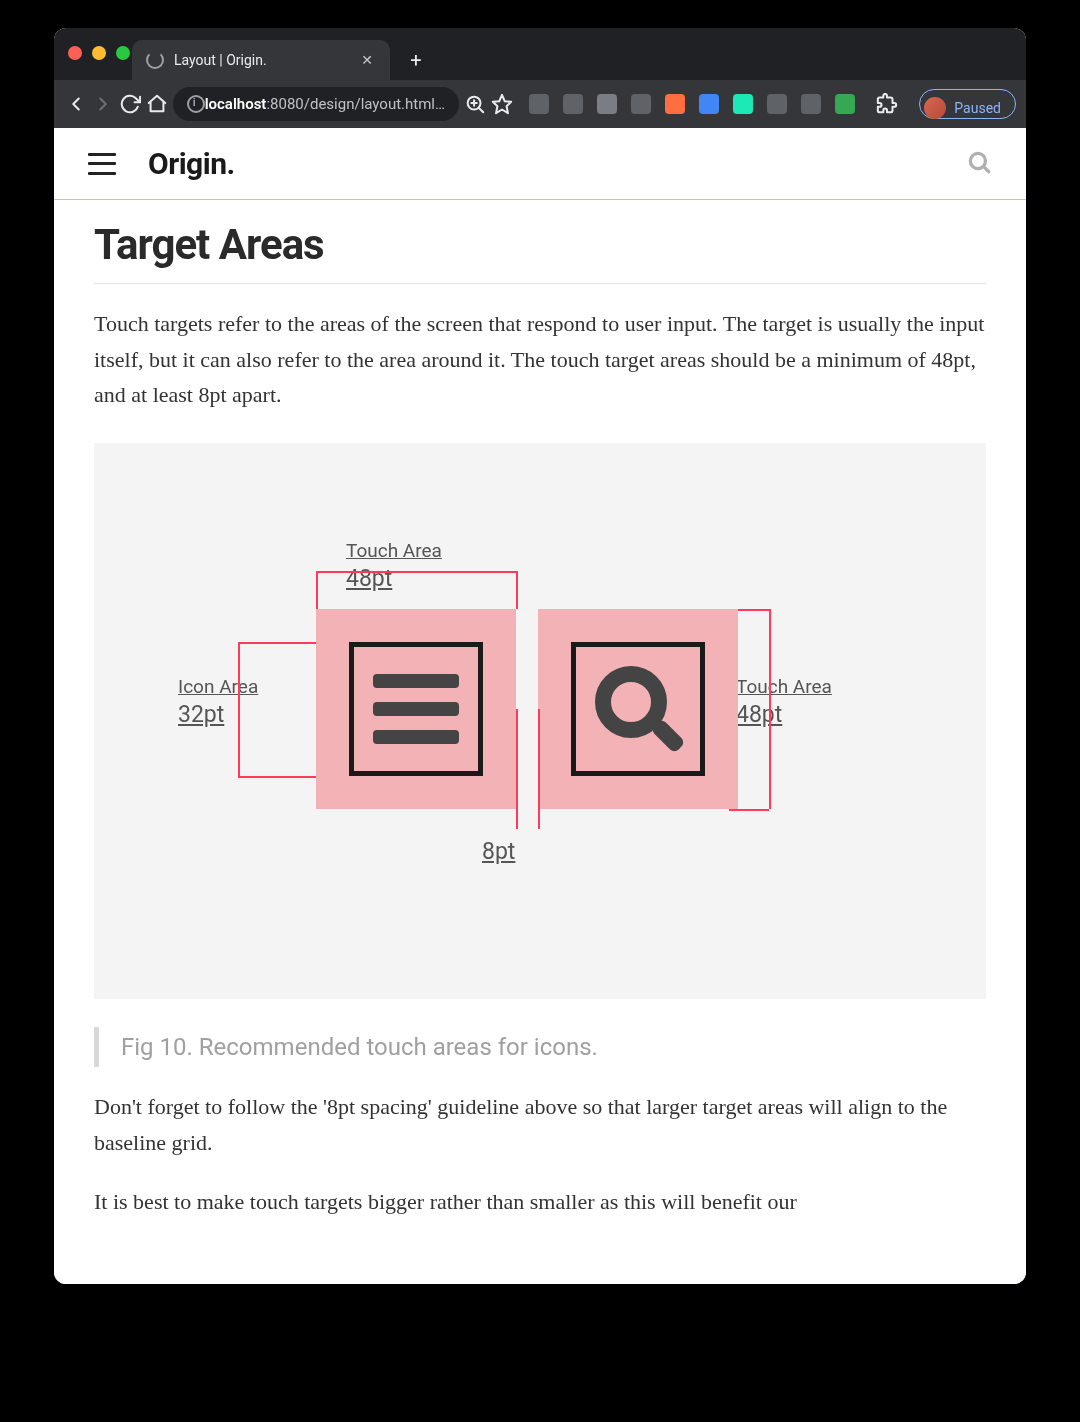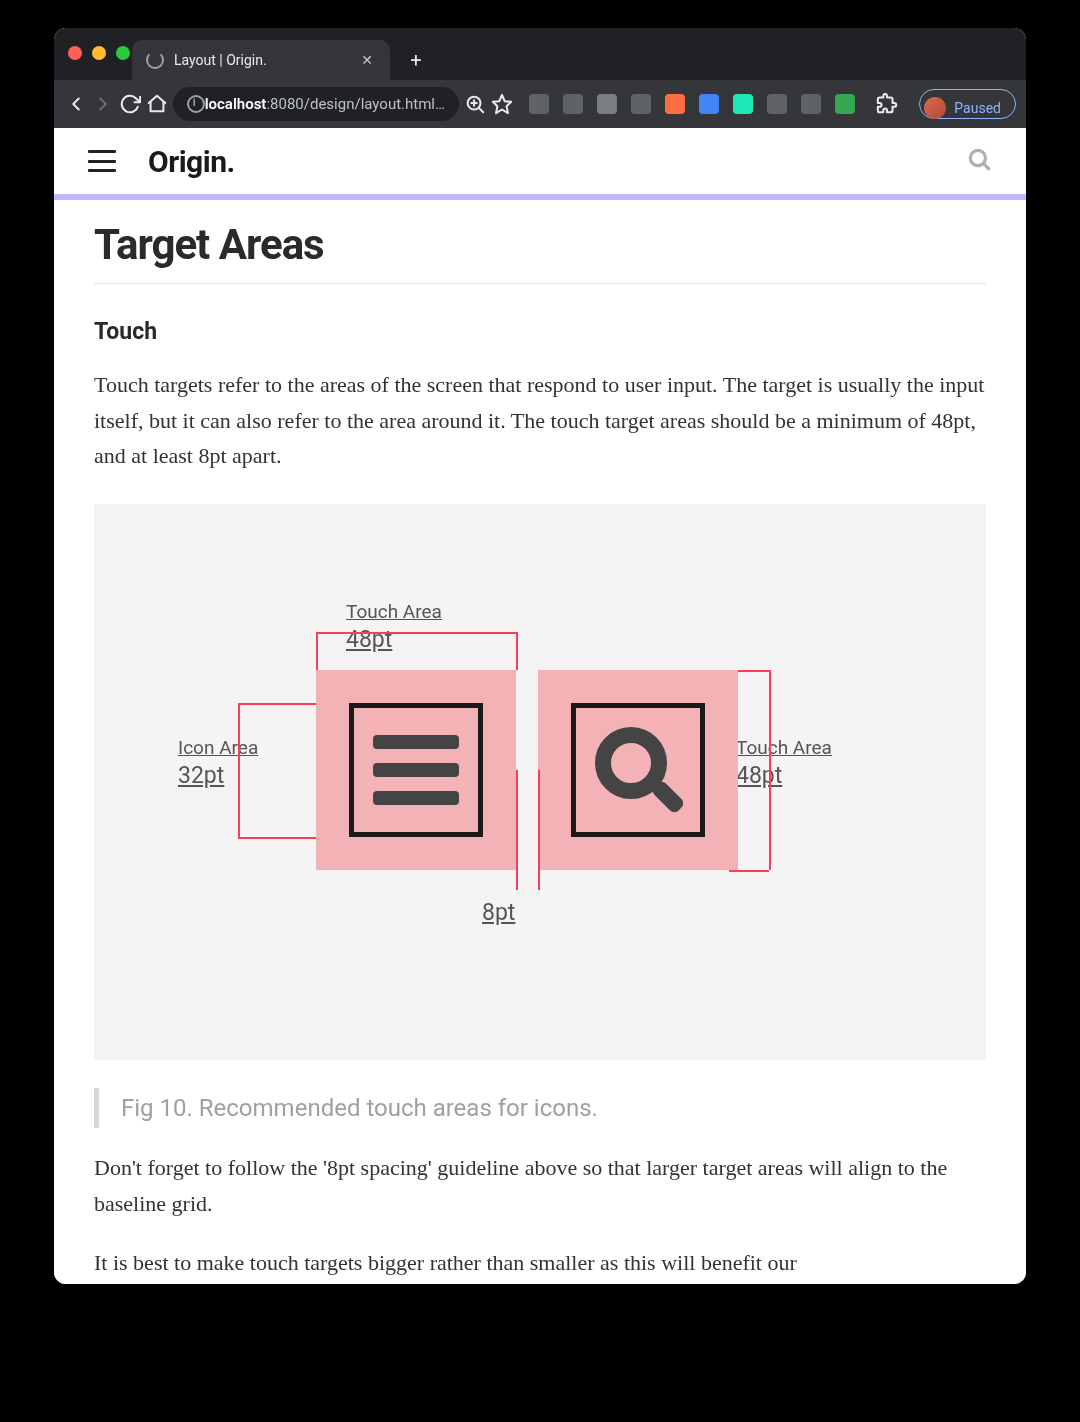--- a/index.html
+++ b/index.html
@@ -25,21 +25,21 @@
   .addr .url b { color:#fff; font-weight:600; }
   .ext-row { display:flex; align-items:center; gap:14px; margin-left:12px; flex:1; justify-content:flex-start;}
   .ext { width:20px; height:20px; background:#7a7d82; border-radius:4px; }
   .ext.orange{background:#ff6e40;} .ext.blue{background:#4285f4;} .ext.teal{background:#1de9b6;} .ext.grey{background:#5f6368;} .ext.green{background:#34a853;}
   .paused { display:flex; align-items:center; gap:8px; height:30px; padding:8px 14px 0 4px; border:1px solid #8ab4f8; border-radius:16px; color:#8ab4f8; font-size:14px; margin-left:auto;}
   .paused .avatar{width:22px;height:22px;border-radius:50%;background:linear-gradient(135deg,#d96750,#b54a39);}
   svg.icon{width:22px;height:22px;stroke:currentColor;fill:none;stroke-width:2.2;stroke-linecap:round;stroke-linejoin:round;}
 
   
   .page { background:#fff; height:calc(100% - 100px); overflow:hidden;}
-  .site-header{ height:72px; border-bottom:6px solid #c4b5fd; display:flex; align-items:center; padding:0 34px;}
+  .site-header{ height:72px; border-bottom:1px solid #c4b5fd; display:flex; align-items:center; padding:0 34px;}
   .hamburger { width:28px; height:22px; display:flex; flex-direction:column; justify-content:space-between; cursor:pointer;}
   .hamburger span{height:3px; background:#222; border-radius:1px;}
   .site-title{ font-size:30px; font-weight:700; color:#1a1a1a; margin-left:32px; letter-spacing:-.5px;}
   .site-search{ margin-left:auto; color:#aaa;}
   .content{ padding:20px 40px 0 40px;}
   h1.section{ font-size:42px; font-weight:700; color:#2a2a2a; padding-bottom:14px; border-bottom:1px solid #e5e5e5; letter-spacing:-1px;}
   h2.sub{ font-size:23px; font-weight:700; color:#2a2a2a; margin-top:34px;}
   p.body{ font-size:22px; line-height:1.62; color:#333; margin-top:22px;font-family:Liberation Serif, serif;}
   .figure{ background:#f4f4f4; margin-top:30px; height:556px; position:relative;}
   .caption{ margin-top:28px; border-left:5px solid #d8d8d8; padding:6px 0 6px 22px; font-size:24px; color:#a0a0a0;}
@@ -152,21 +152,20 @@
       <div class="site-search">
         <svg class="icon" viewBox="0 0 24 24" style="width:26px;height:26px;stroke:#b0b0b0;stroke-width:3">
             <circle cx="11" cy="11" r="7"></circle>
             <line x1="21" y1="21" x2="16.5" y2="16.5"></line>
           </svg>
       </div>
     </div>
 
     <div class="content">
       <h1 class="section">Target Areas</h1>
-      <h2 class="sub">Touch</h2>
       <p class="body">Touch targets refer to the areas of the screen that respond to user input. The target is usually the input itself, but it can also refer to the area around it. The touch target areas should be a minimum of 48pt, and at least 8pt apart.</p>
 
       <div class="figure">
 
         <div class="diag-label" style="left:252px; top:96px; width:140px;">
           <div class="t1">Touch Area</div>
           <div class="t2">48pt</div>
         </div>
         <div class="redline" style="left:222px; top:128px; width:0; height:38px;"></div>
         <div class="redline" style="left:222px; top:128px; width:200px; height:0;"></div>

